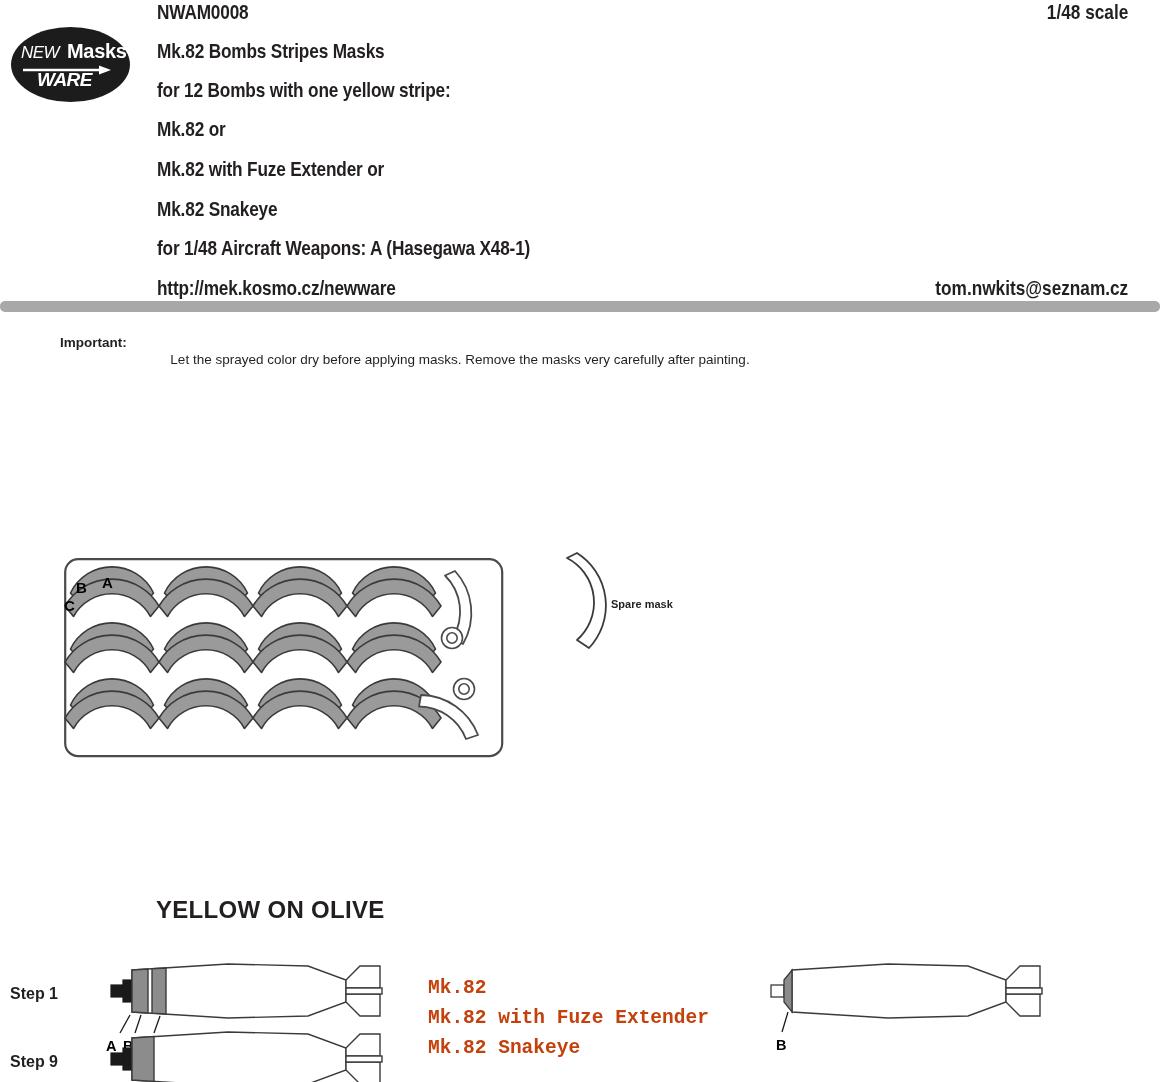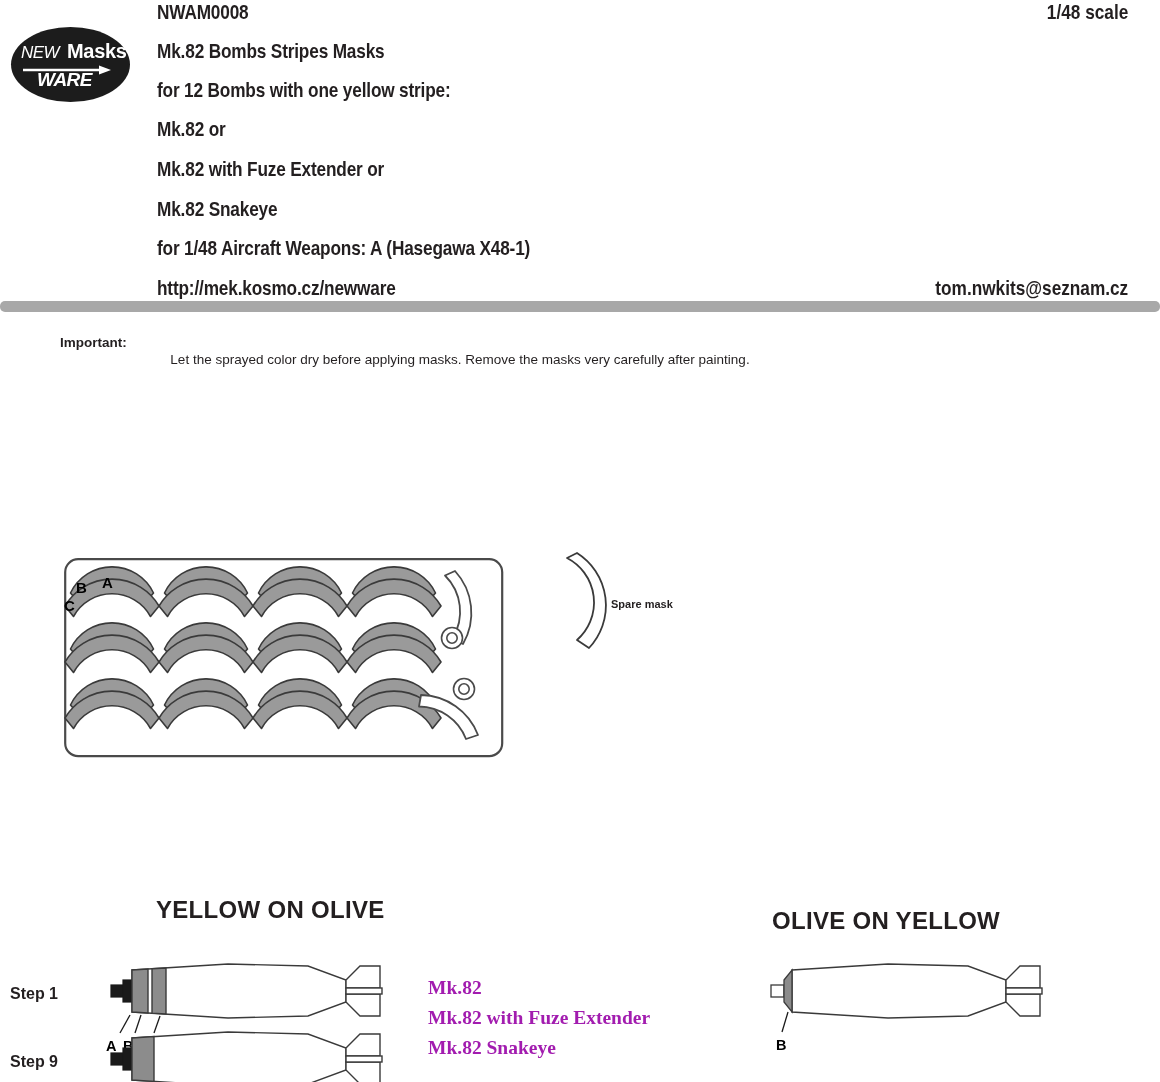--- a/index.html
+++ b/index.html
@@ -169,24 +169,24 @@
     position: absolute;
     font-family: "Liberation Sans", sans-serif;
     font-weight: bold;
     font-size: 16px;
     color: #231f20;
     white-space: nowrap;
   }
   .variant-line {
     position: absolute;
     left: 428px;
-    font-family: Liberation Serif, serif;
+    font-family: Liberation Mono, monospace;
     font-weight: bold;
     font-size: 19.5px;
-    color: #a21caf;
+    color: #c2410c;
     white-space: nowrap;
   }
   .bomb-letter {
     position: absolute;
     font-family: "Liberation Sans", sans-serif;
     font-weight: bold;
     font-size: 14.5px;
     color: #000000;
   }
   svg { display: block; overflow: visible; }
@@ -286,21 +286,20 @@
 <div id="sparemask">
   <svg width="60" height="110" viewBox="0 0 60 110">
     <path d="M 12,5 A 62,62 0 0 1 24,100 L 12,92 A 50,50 0 0 0 2,10 Z" fill="#ffffff" stroke="#3a3a3a" stroke-width="1.8" stroke-linejoin="round"></path>
   </svg>
   <div class="spare-label">Spare mask</div>
 </div>
 
 <div id="bottom">
 
   <div class="sec-title" style="left:156px; top:6px;">YELLOW ON OLIVE</div>
-  <div class="sec-title" style="left:772px; top:17px;">OLIVE ON YELLOW</div>
 
   <div class="step-label" style="left:10px; top:95px;">Step 1</div>
   <div class="step-label" style="left:10px; top:163px;">Step 9</div>
 
   <svg style="position:absolute; left:108px; top:70px;" width="280" height="62" viewBox="0 0 280 62">
 
     <path d="M 24,10 L 120,4 L 200,6 L 238,20 L 238,42 L 200,56 L 120,58 L 24,52 Z" fill="#ffffff" stroke="#3a3a3a" stroke-width="1.4"></path>
 
     <rect x="3" y="25" width="12" height="12" fill="#1a1a1a" stroke="#1a1a1a" stroke-width="1.2"></rect>
     <rect x="15" y="20" width="9" height="22" fill="#1a1a1a" stroke="#1a1a1a" stroke-width="1.2"></rect>

